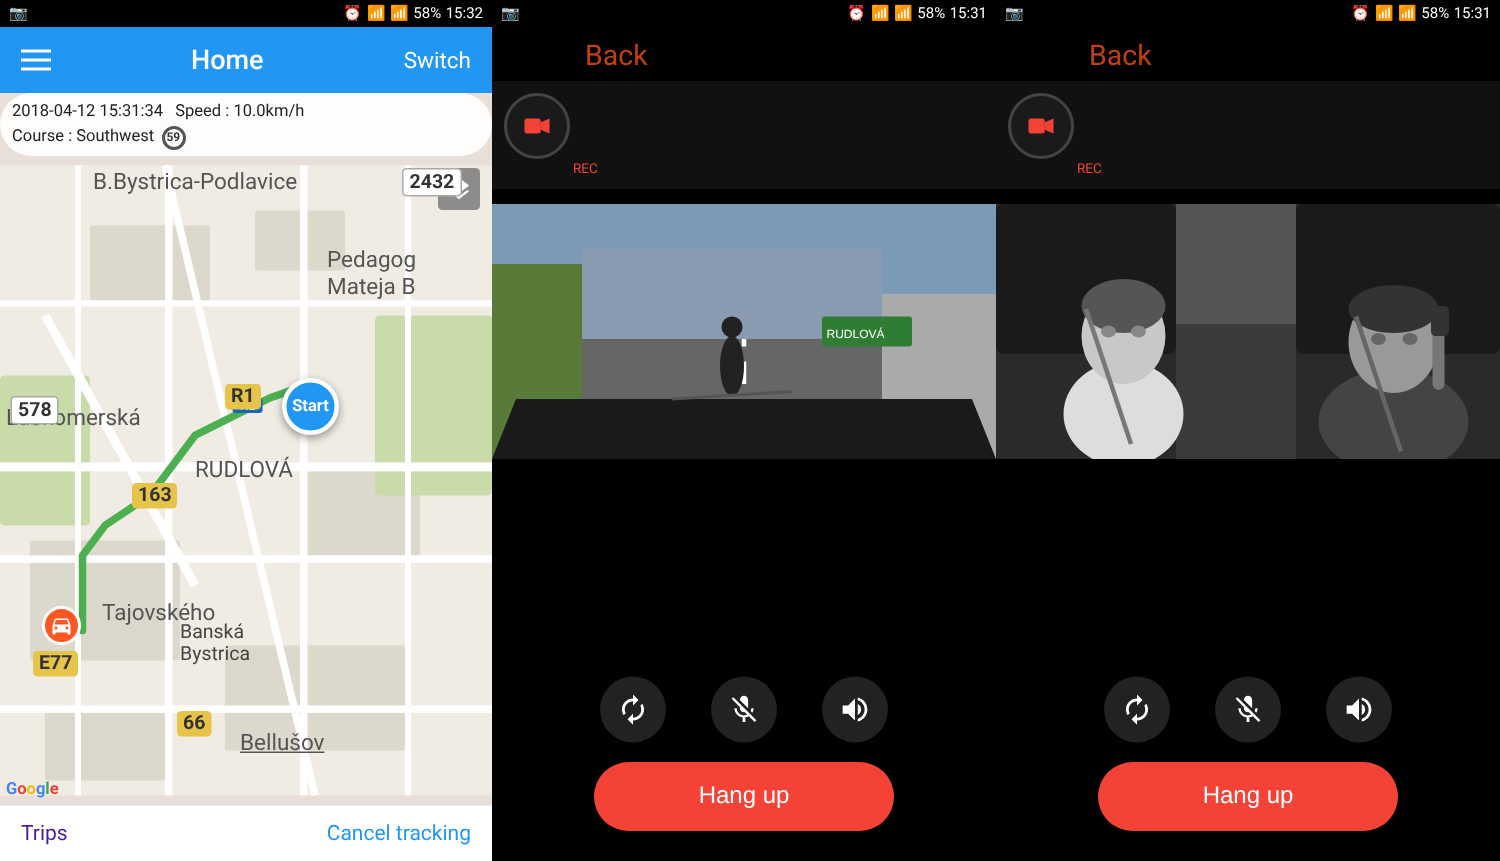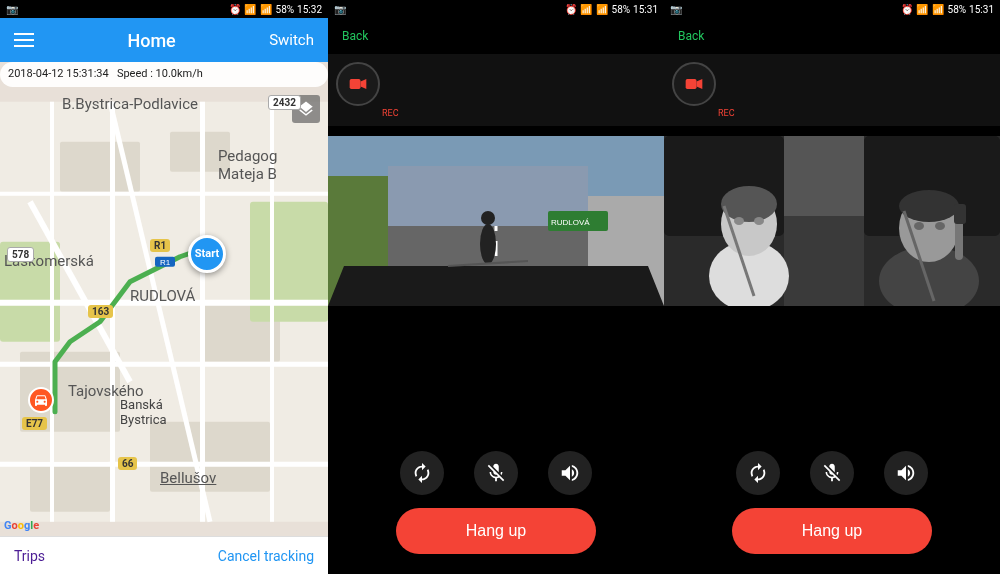--- a/index.html
+++ b/index.html
@@ -127,21 +127,21 @@
       z-index: 20;
       top: 300px; left: 28px;
     }
     .car-marker svg { width: 16px; height: 16px; }
 
     
     .road-badge {
       position: absolute;
       background: #e6c44a;
       border-radius: 3px;
-      font-size: 10px;
+      font-size: 13px;
       font-weight: bold;
       padding: 1px 4px;
       color: #333;
       z-index: 15;
     }
     .road-badge.white {
       background: #fff;
       border: 1px solid #aaa;
     }
 
@@ -184,21 +184,21 @@
     }
 
     .cam-top-bar {
       background: #000;
       padding: 8px 14px;
       display: flex;
       align-items: center;
       height: 36px;
     }
     .cam-back-text {
-      color: #22c55e; font-size: 12px; cursor: pointer;
+      color: #c2410c; font-size: 19px; cursor: pointer; margin-left: 48px;
     }
 
     .cam-rec-area {
       background: #111;
       display: flex;
       align-items: flex-start;
       padding: 8px;
       height: 72px;
     }
     .rec-btn {
@@ -331,20 +331,25 @@
     <span class="app-bar-switch">Switch</span>
   </div>
 
   <div class="info-bar">
     <div>
       <span>2018-04-12  15:31:34</span>
       &nbsp;
       <span>Speed :</span>
       <span>10.0km/h</span>
     </div>
+    <div>
+      <span>Course :</span>
+      <span>Southwest</span>
+      <span class="speed-badge">59</span>
+    </div>
   </div>
 
   <div class="map-area">
     <svg class="map-svg" viewBox="0 0 328 420" xmlns="http://www.w3.org/2000/svg">
 
       <rect width="328" height="420" fill="#e8e0d8"></rect>
 
       <rect x="0" y="0" width="328" height="420" fill="#f0ece4"></rect>
 
       <rect x="60" y="40" width="80" height="50" fill="#ddd8cc" rx="2"></rect>

